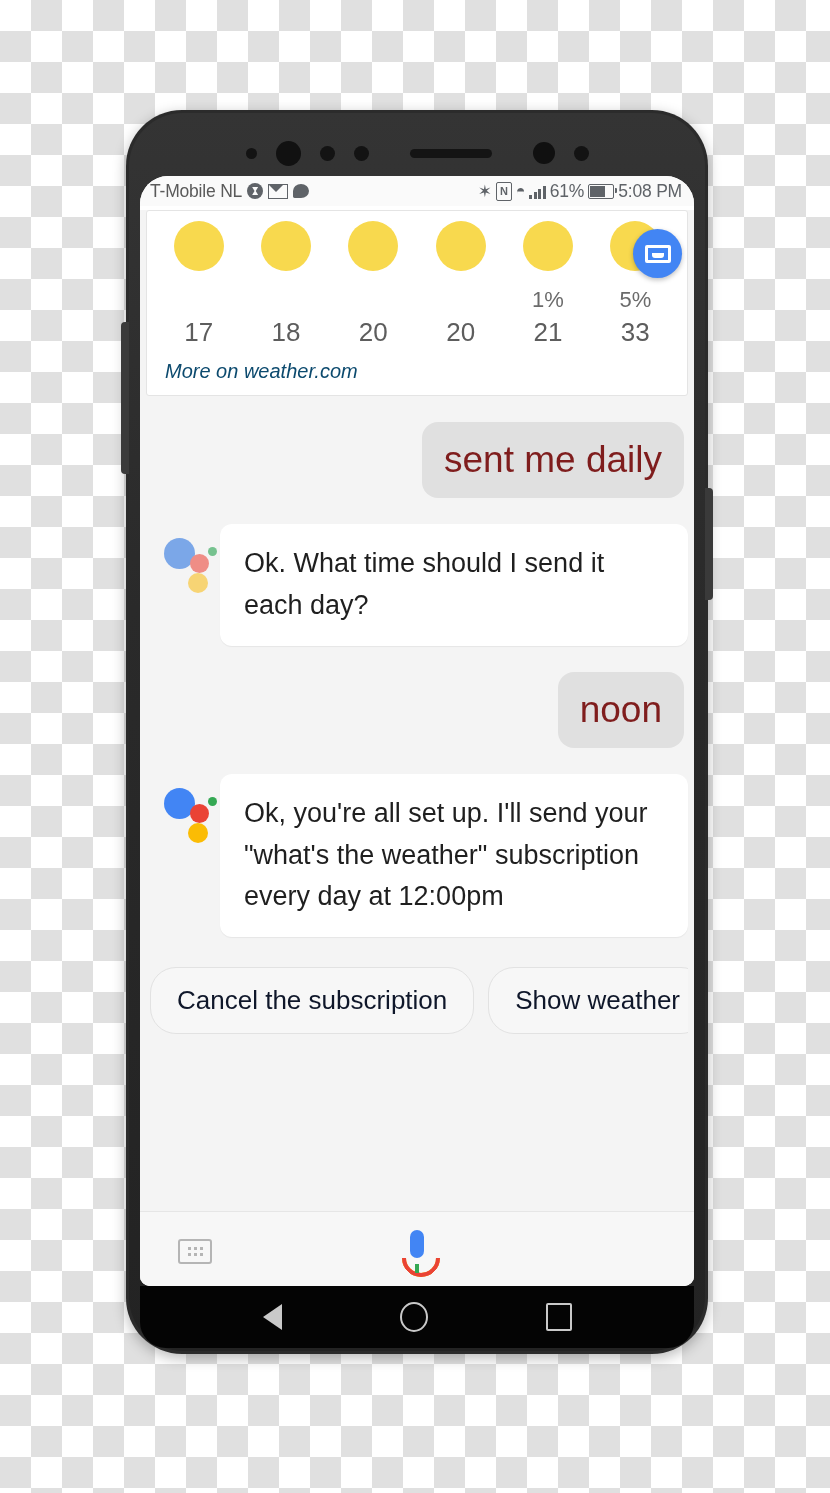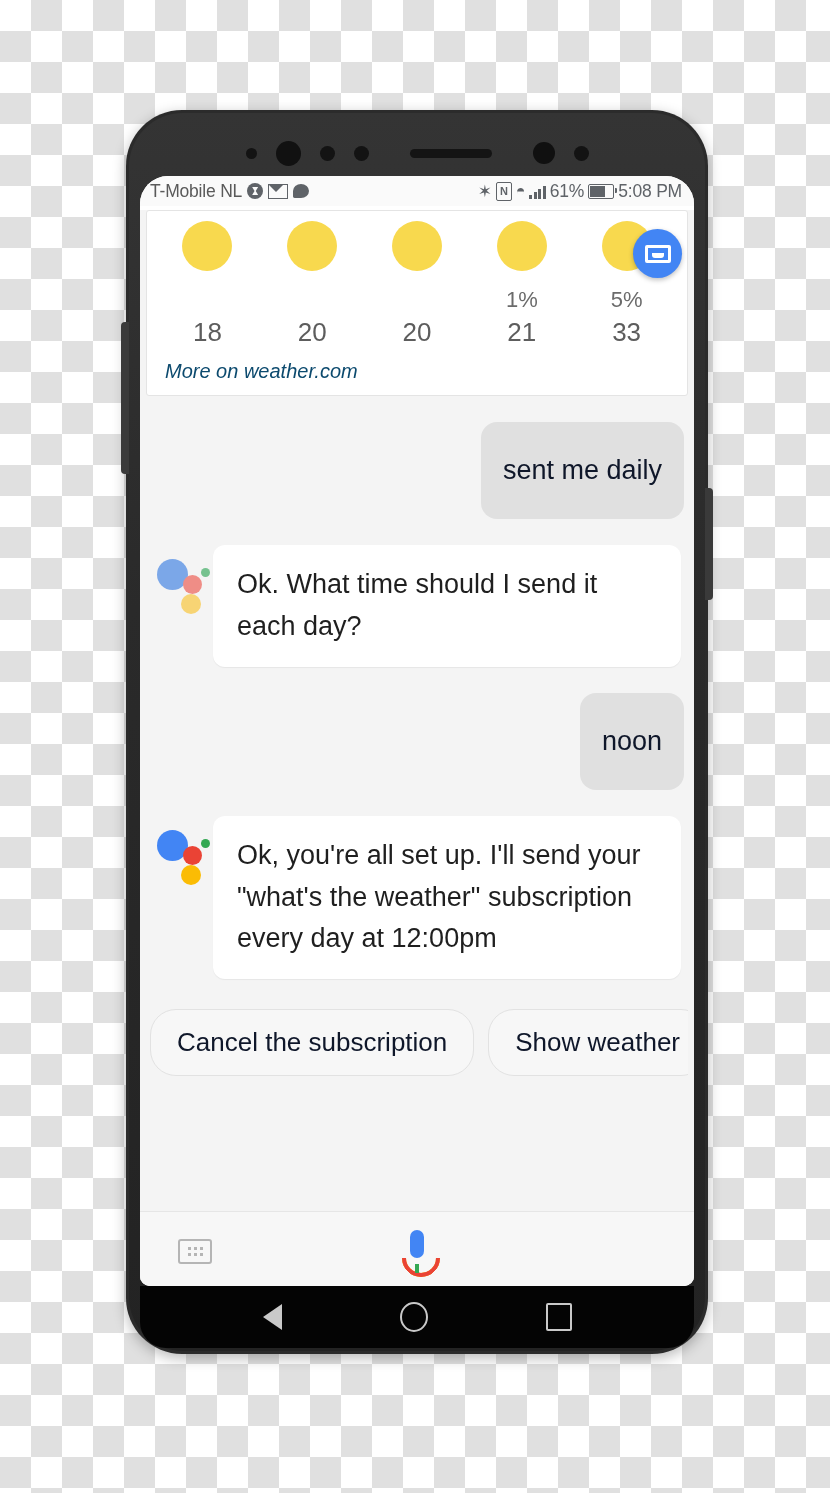--- a/index.html
+++ b/index.html
@@ -278,28 +278,28 @@
     background: #ffffff;
     border-radius: 0 0 3px 3px;
   }
 
   
   .chat {
     padding: 0 6px;
   }
   .row { display: flex; margin-top: 26px; }
   .row.user { justify-content: flex-end; padding-right: 4px; }
-  .row.bot { justify-content: center; align-items: flex-start; }
+  .row.bot { justify-content: flex-end; align-items: flex-start; }
 
   .bubble-user {
     background: #e0e0e0;
     border-radius: 16px;
-    padding: 33px 22px;
-    font-size: 27px;
-    color: #0f172a;
+    padding: 17px 22px;
+    font-size: 37px;
+    color: #7f1d1d;
     max-width: 380px;
   }
   .assistant-logo {
     position: relative;
     width: 52px; height: 52px;
     flex: 0 0 52px;
     margin: 10px 4px 0 4px;
   }
   .al-blue {
     position: absolute; left: 0; top: 4px;
@@ -482,20 +482,25 @@
       </div>
     </div>
 
     <div class="content">
 
       <div class="weather-card">
         <div class="forecast-row">
           <div class="forecast-col">
             <div class="sun"></div>
             <div class="precip"></div>
+            <div class="daynum">17</div>
+          </div>
+          <div class="forecast-col">
+            <div class="sun"></div>
+            <div class="precip"></div>
             <div class="daynum">18</div>
           </div>
           <div class="forecast-col">
             <div class="sun"></div>
             <div class="precip"></div>
             <div class="daynum">20</div>
           </div>
           <div class="forecast-col">
             <div class="sun"></div>
             <div class="precip"></div>

